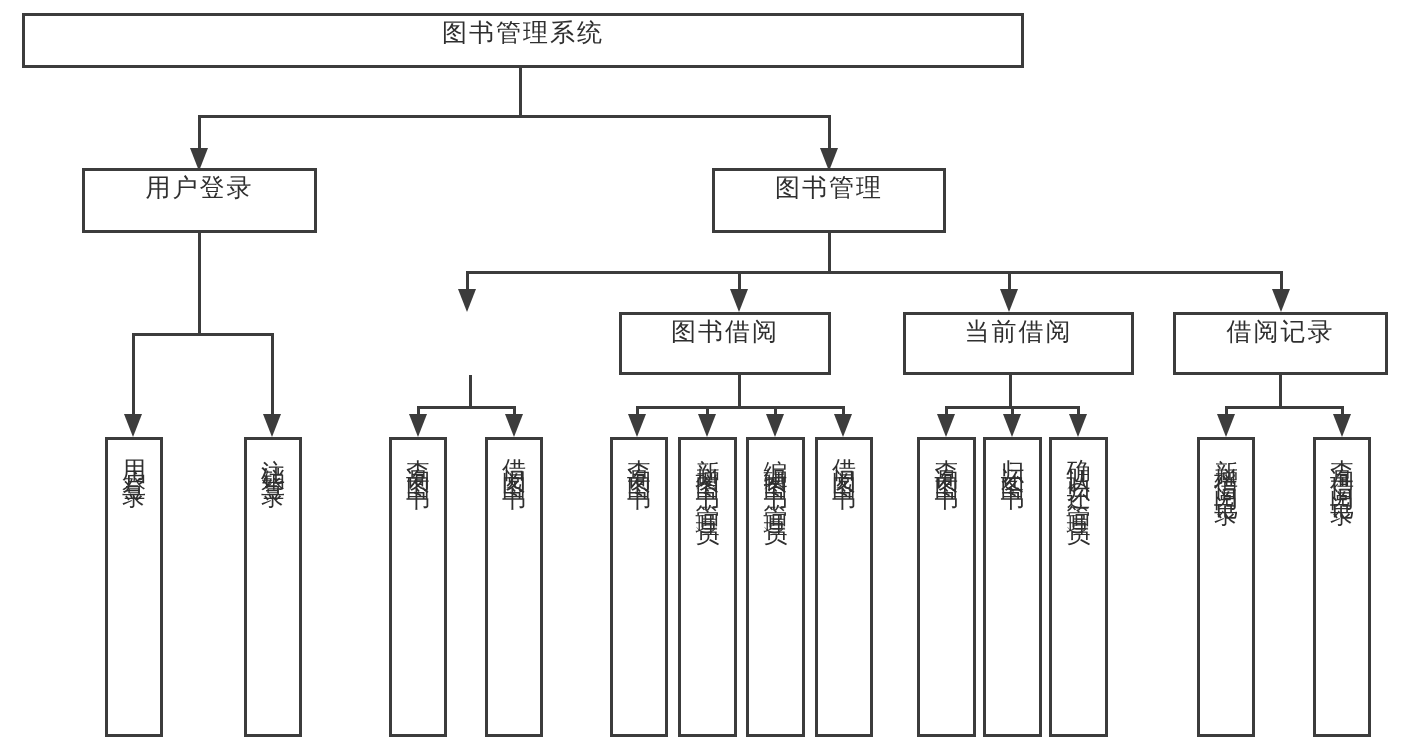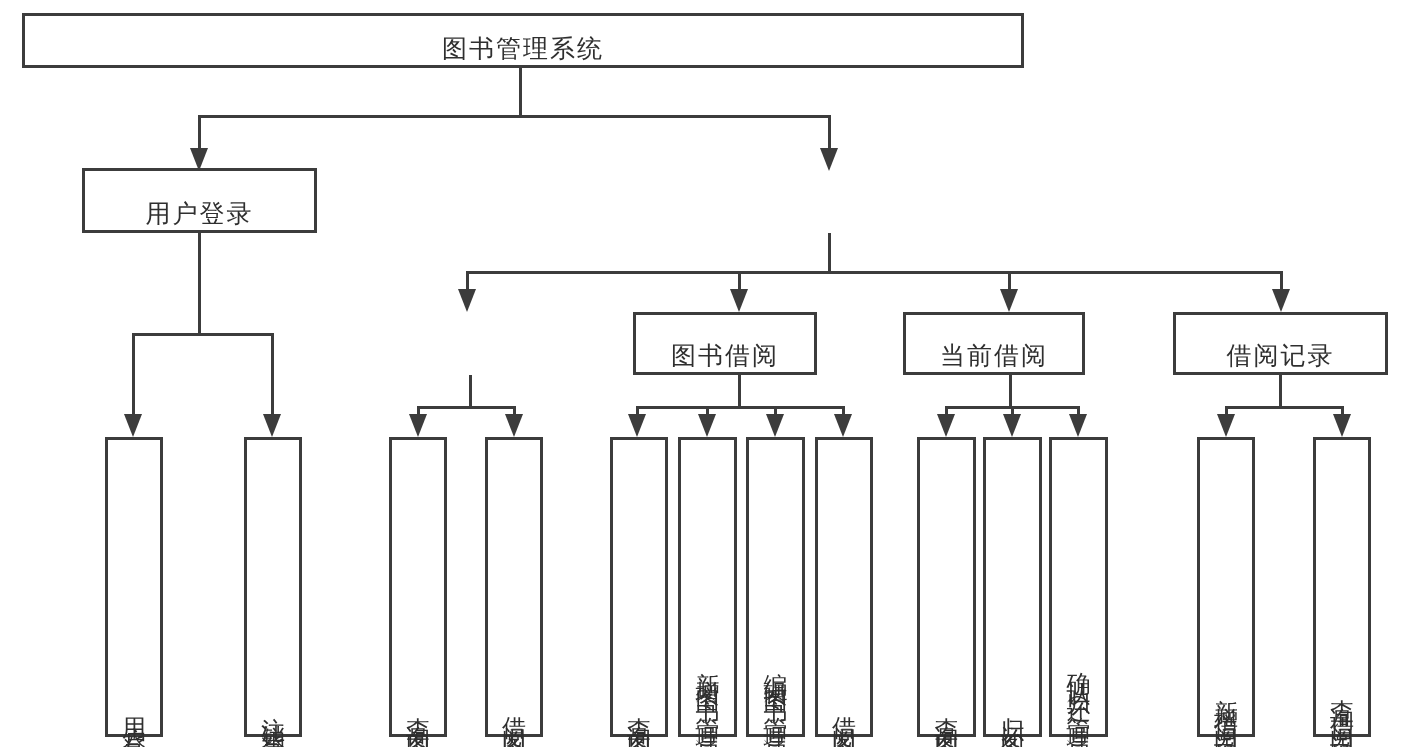--- a/index.html
+++ b/index.html
@@ -9,21 +9,21 @@
     background:#ffffff;
     overflow:hidden;
     font-family:"Liberation Sans","DejaVu Sans",sans-serif;
   }
   .box {
     position:absolute;
     box-sizing:border-box;
     border:3px solid #3c3c3c;
     background:#ffffff;
     display:flex;
-    align-items:flex-end;
+    align-items:flex-start;
     justify-content:center;
     color:#2f2f2f;
   }
   .box.h span {
     font-size:25px;
     letter-spacing:2px;
     white-space:nowrap;
   }
   .box.v span {
     writing-mode:vertical-rl;
@@ -59,27 +59,30 @@
 <div class="canvas">
 
   <div class="box h" style="left:22px;top:13px;width:1002px;height:55px">
     <span>图书管理系统</span>
   </div>
 
   <div class="box h" style="left:82px;top:168px;width:235px;height:65px">
     <span>用户登录</span>
   </div>
 
-
-
-  <div class="box h" style="left:633px;top:312px;width:184px;height:63px">
+  <div class="box h" style="left:712px;top:168px;width:234px;height:65px">
+    <span>图书管理</span>
+  </div>
+
+
+  <div class="box h" style="left:619px;top:312px;width:212px;height:63px">
     <span>图书借阅</span>
   </div>
 
-  <div class="box h" style="left:903px;top:312px;width:182px;height:63px">
+  <div class="box h" style="left:903px;top:312px;width:231px;height:63px">
     <span>当前借阅</span>
   </div>
 
   <div class="box h" style="left:1173px;top:312px;width:215px;height:63px">
     <span>借阅记录</span>
   </div>
 
   <div class="box v" style="left:105px;top:437px;width:58px;height:300px">
     <span>用户登录</span>
   </div>

